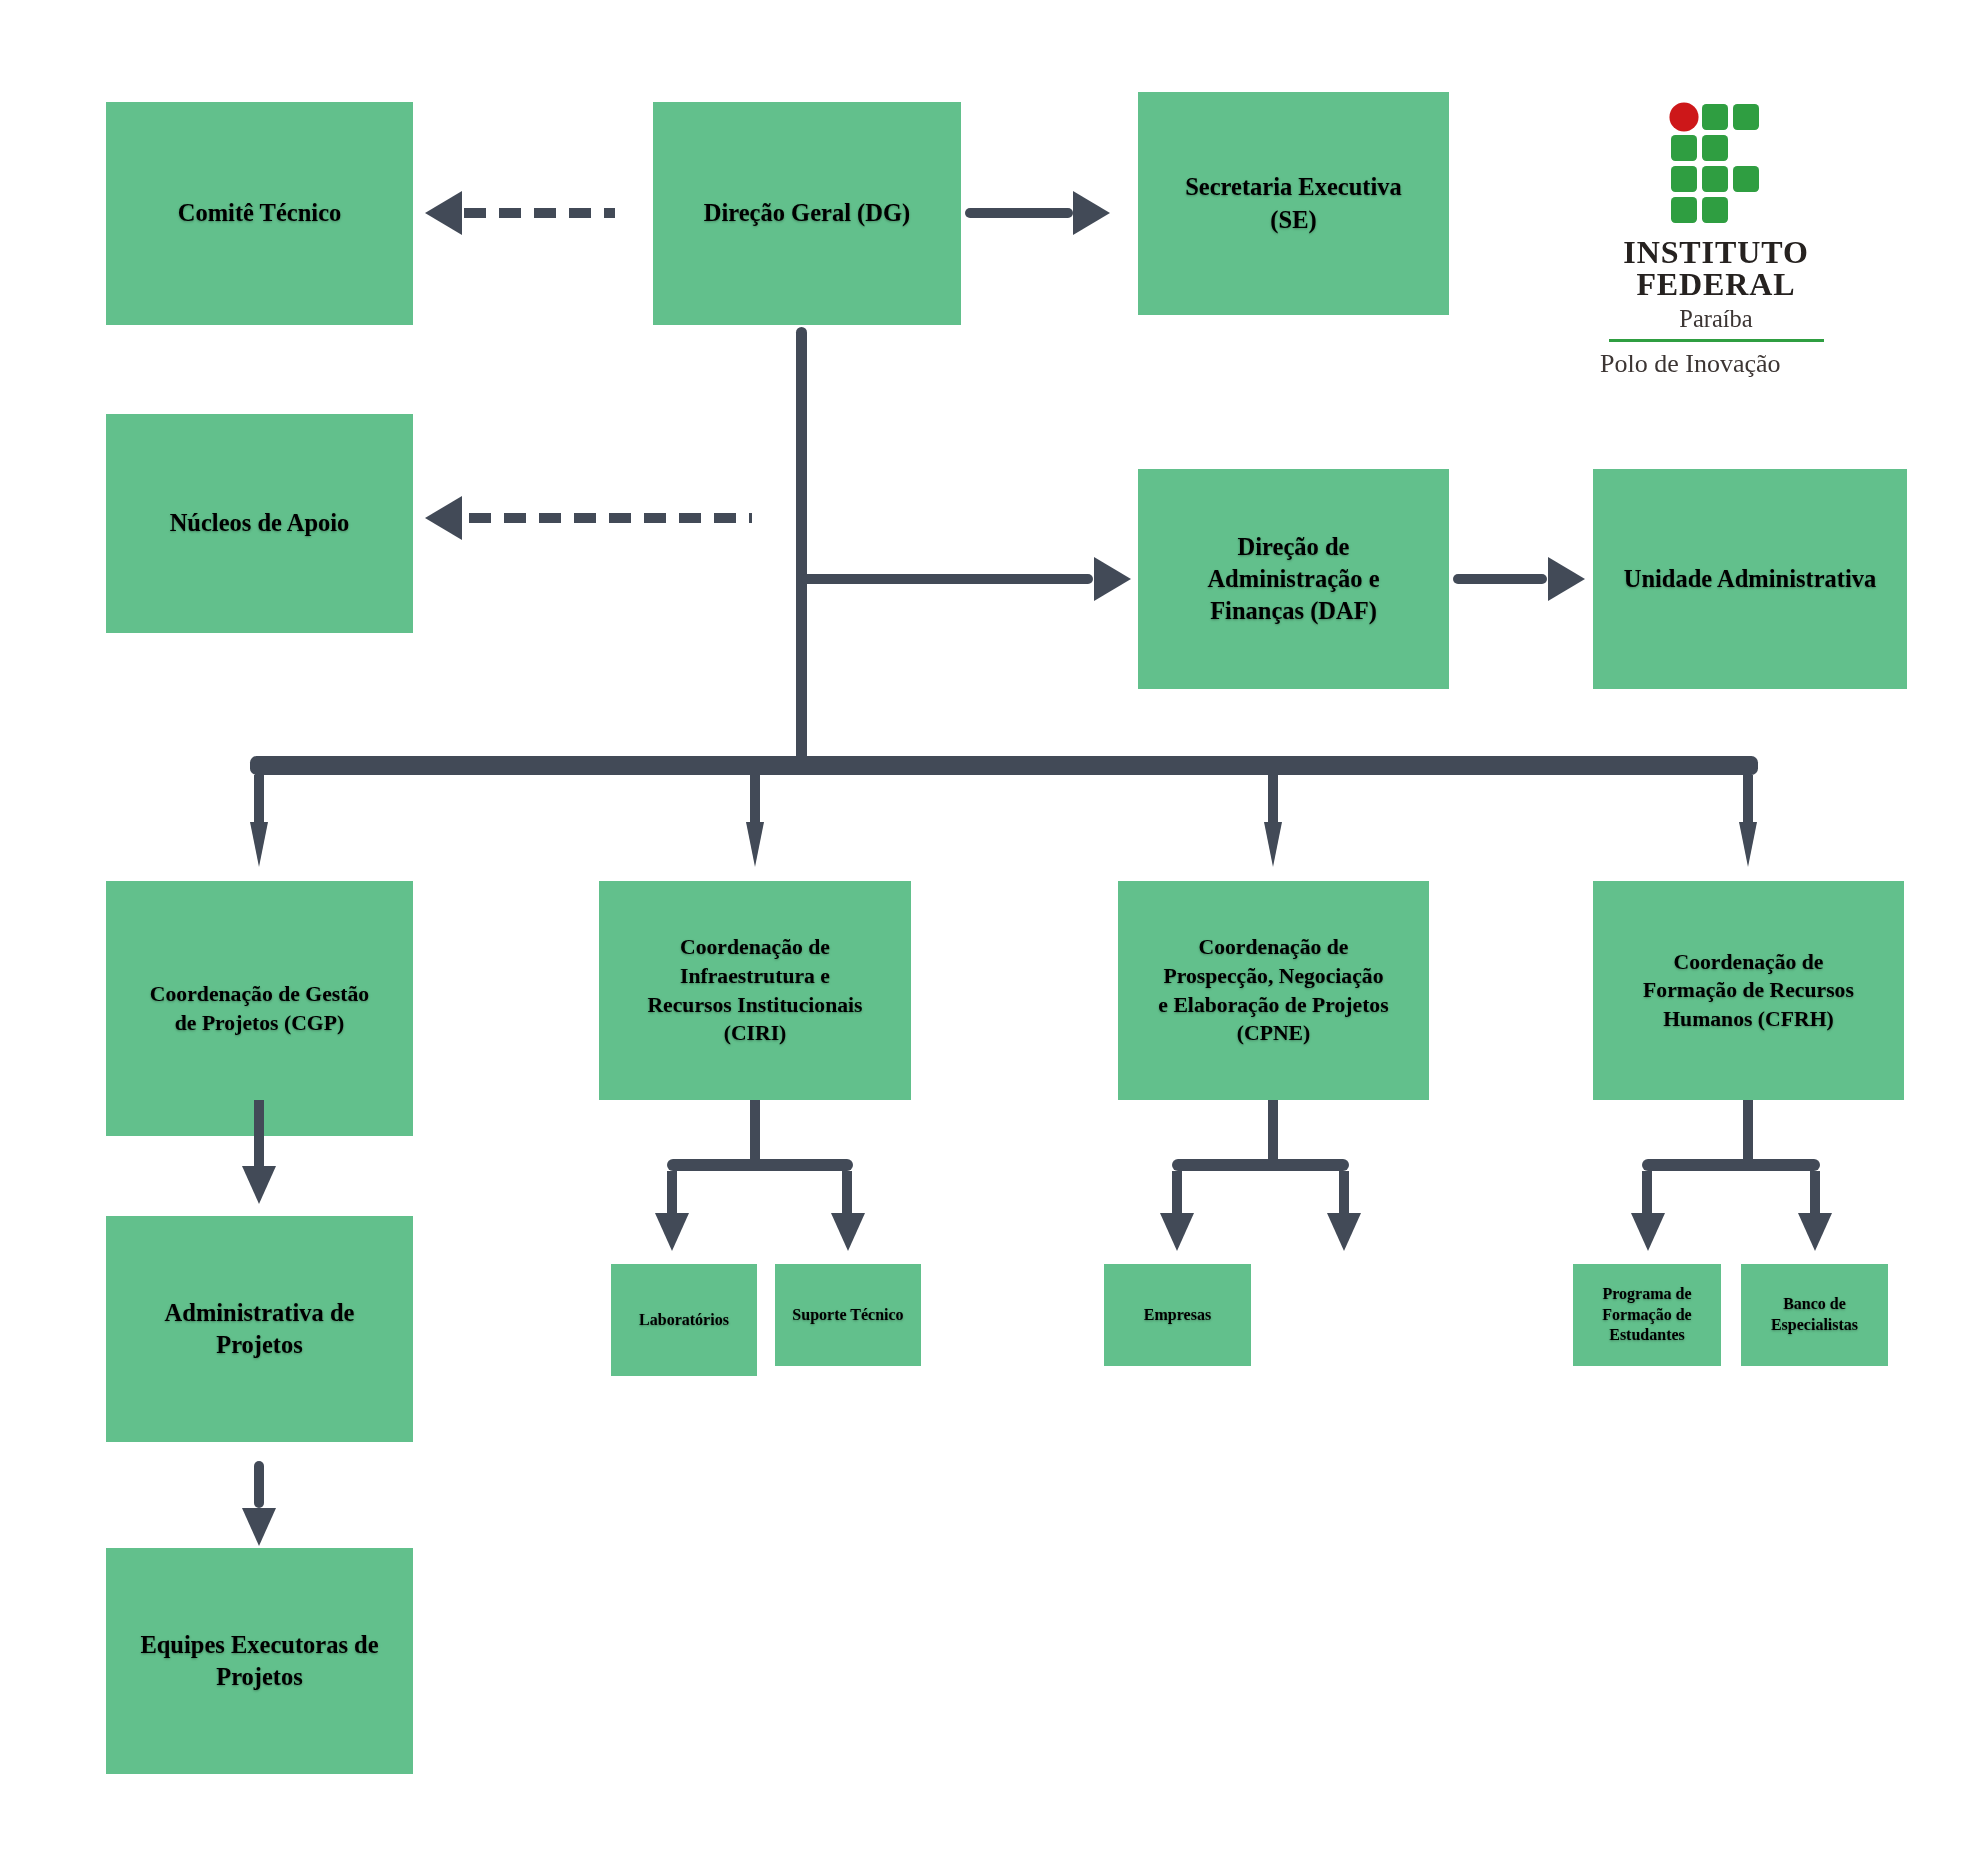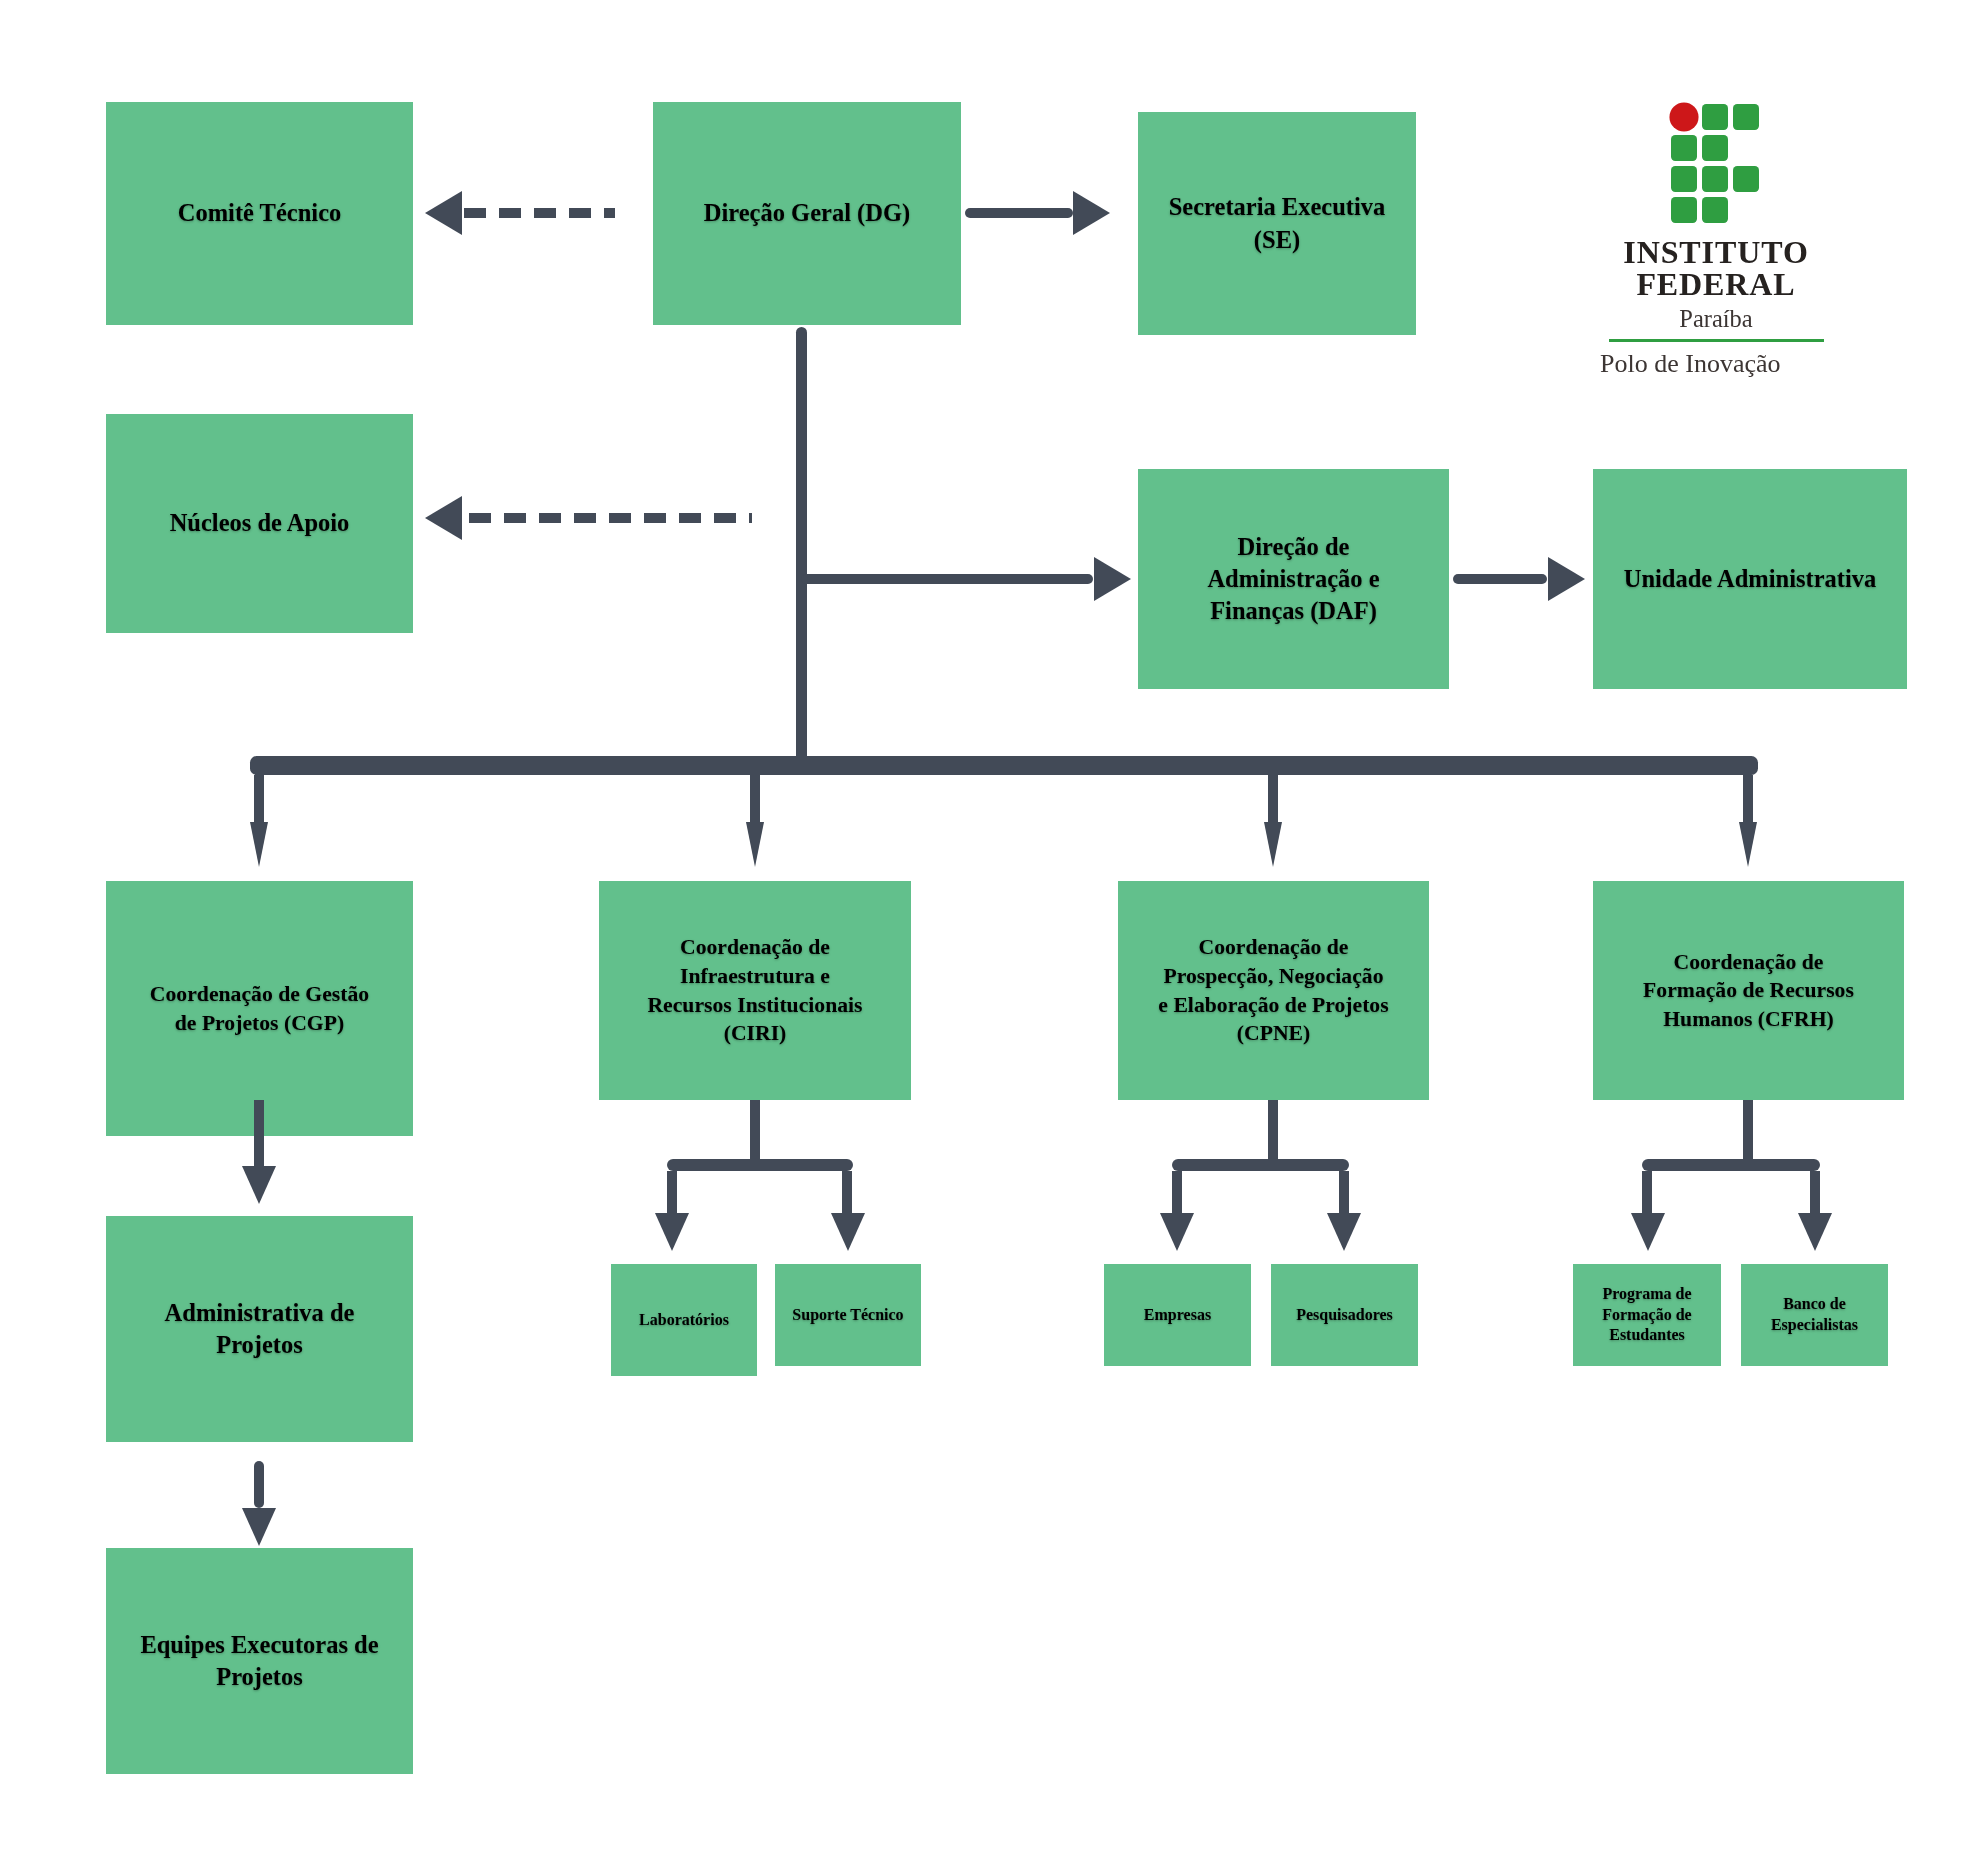--- a/index.html
+++ b/index.html
@@ -93,21 +93,21 @@
 <body>
 
 <div class="canvas">
 
   <div class="node" style="left:106px;top:102px;width:307px;height:223px">
     <span class="node-label">Comitê Técnico</span>
   </div>
   <div class="node" style="left:653px;top:102px;width:308px;height:223px">
     <span class="node-label">Direção Geral (DG)</span>
   </div>
-  <div class="node" style="left:1138px;top:112px;width:278px;height:223px">
+  <div class="node" style="left:1138px;top:92px;width:311px;height:223px">
     <span class="node-label">Secretaria Executiva
 (SE)</span>
   </div>
 
   <div class="node" style="left:106px;top:414px;width:307px;height:219px">
     <span class="node-label">Núcleos de Apoio</span>
   </div>
   <div class="node" style="left:1138px;top:469px;width:311px;height:220px">
     <span class="node-label">Direção de
 Administração e
@@ -149,23 +149,20 @@
   </div>
 
   <div class="node node--sub" style="left:611px;top:1264px;width:146px;height:112px">
     <span class="node-label">Laboratórios</span>
   </div>
   <div class="node node--sub" style="left:775px;top:1264px;width:146px;height:102px">
     <span class="node-label">Suporte Técnico</span>
   </div>
   <div class="node node--sub" style="left:1104px;top:1264px;width:147px;height:102px">
     <span class="node-label">Empresas</span>
-  </div>
-  <div class="node node--sub" style="left:1271px;top:1264px;width:147px;height:102px">
-    <span class="node-label">Pesquisadores</span>
   </div>
   <div class="node node--sub" style="left:1573px;top:1264px;width:148px;height:102px">
     <span class="node-label">Programa de
 Formação de
 Estudantes</span>
   </div>
   <div class="node node--sub" style="left:1741px;top:1264px;width:147px;height:102px">
     <span class="node-label">Banco de
 Especialistas</span>
   </div>

